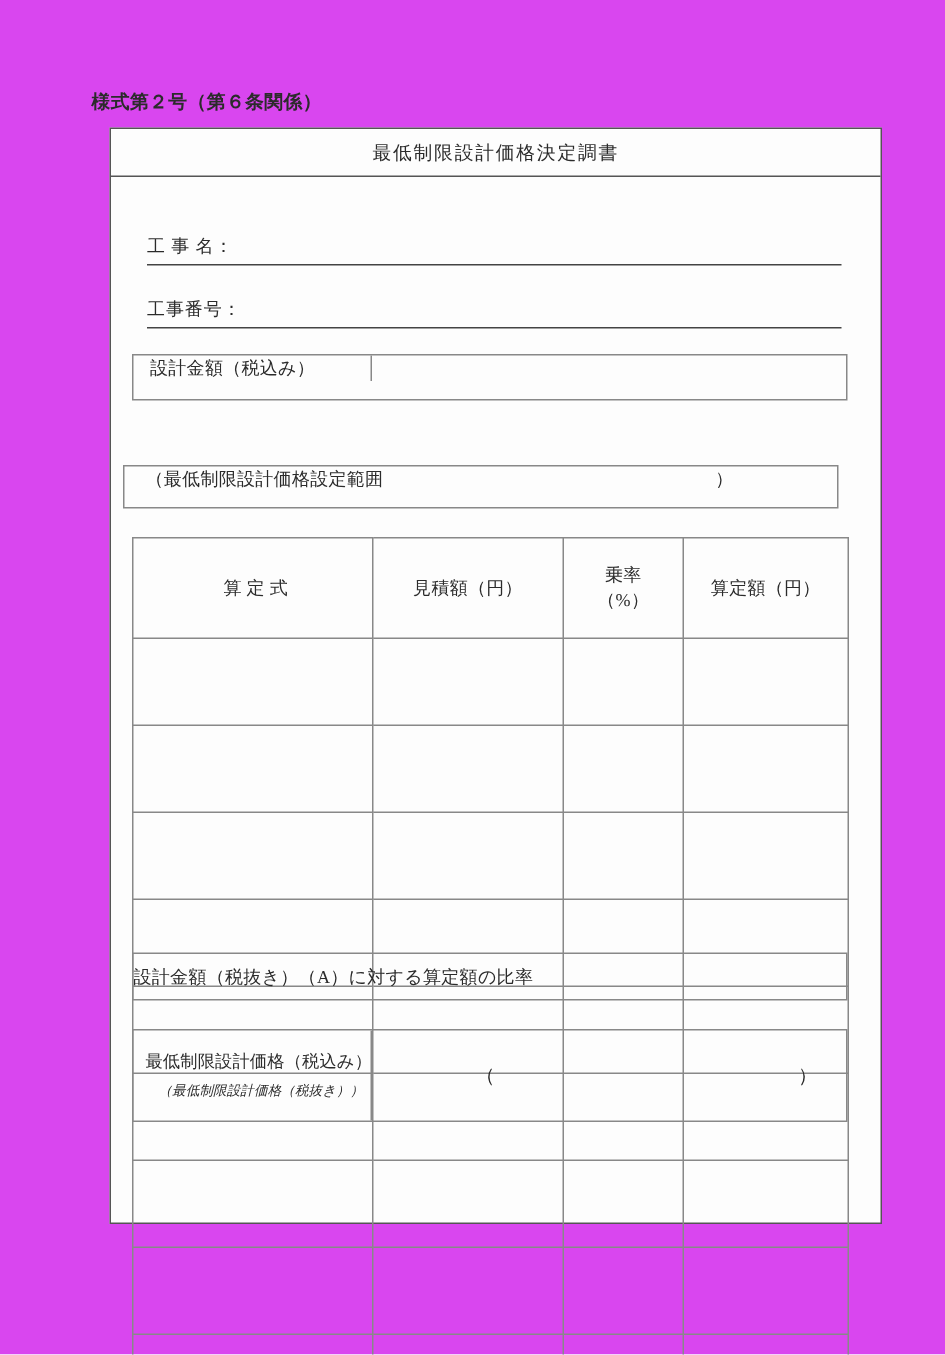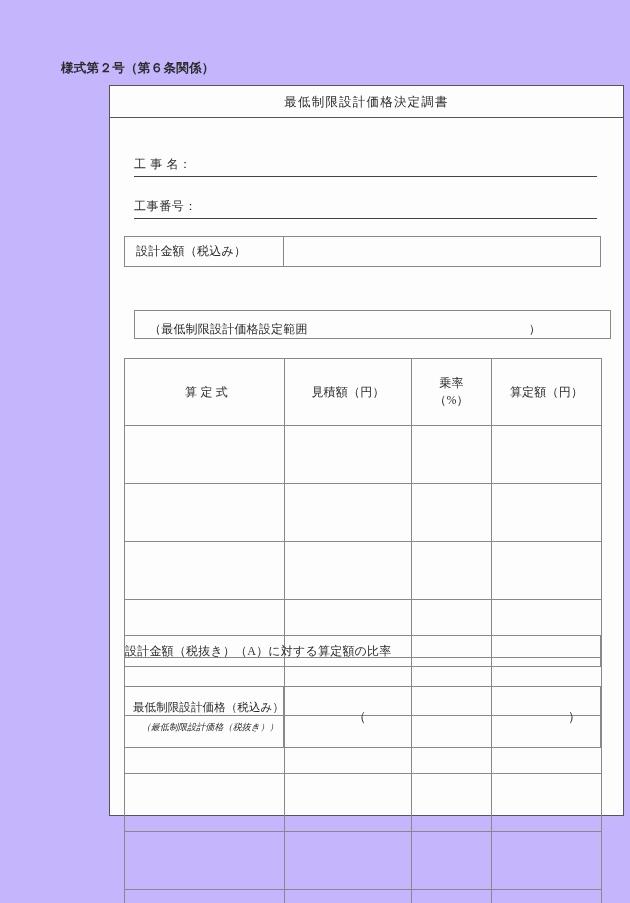--- a/index.html
+++ b/index.html
@@ -14,21 +14,21 @@
     font-family: "Liberation Serif", "DejaVu Serif", serif;
     color: #2b2b2b;
     overflow: hidden;
   }
 
   .page {
     position: absolute;
     left: 0; top: 0;
     width: 630px;
     height: 903px;
-    background: #c4b5fd;
+    background: #d946ef;
   }
 
   
   .form-number {
     position: absolute;
     left: 61px;
     top: 60px;
     font-size: 12.5px;
     font-weight: bold;
     letter-spacing: 0.3px;
@@ -39,21 +39,20 @@
   
   .frame {
     position: absolute;
     left: 73px;
     top: 85px;
     width: 515px;
     height: 731px;
     border: 1.5px solid #555;
     box-sizing: border-box;
     background: #fdfdfd;
-    margin-left: 36px;
   }
 
   .doc-title {
     position: absolute;
     left: 0;
     top: 0;
     width: 100%;
     height: 32px;
     line-height: 32px;
     text-align: center;
@@ -90,20 +89,21 @@
     left: 14px;
     top: 150px;
     width: 477px;
     border: 1px solid #888;
     box-sizing: border-box;
     border-collapse: collapse;
   }
   .amount-row {
     display: flex;
     height: 29px;
+    flex-direction: column;
   }
   .amount-row + .amount-row {
     border-top: 1px solid #888;
   }
   .amount-label {
     width: 159px;
     box-sizing: border-box;
     border-right: 1px solid #888;
     display: flex;
     align-items: center;
@@ -111,28 +111,28 @@
     font-size: 12px;
     letter-spacing: 0.2px;
     white-space: nowrap;
   }
   .amount-value {
     flex: 1;
   }
 
   .range-box {
     position: absolute;
-    left: 24px;
+    left: 8px;
     top: 224px;
     width: 477px;
     height: 29px;
     border: 1px solid #888;
     box-sizing: border-box;
     display: flex;
-    align-items: flex-end;
+    align-items: flex-start;
     font-size: 12px;
     padding: 0 14px 0 14px;
     justify-content: space-between;
     letter-spacing: 0.2px;
   }
   .range-open { white-space: nowrap; }
   .range-close { padding-right: 55px; }
 
   
   .calc-table {

